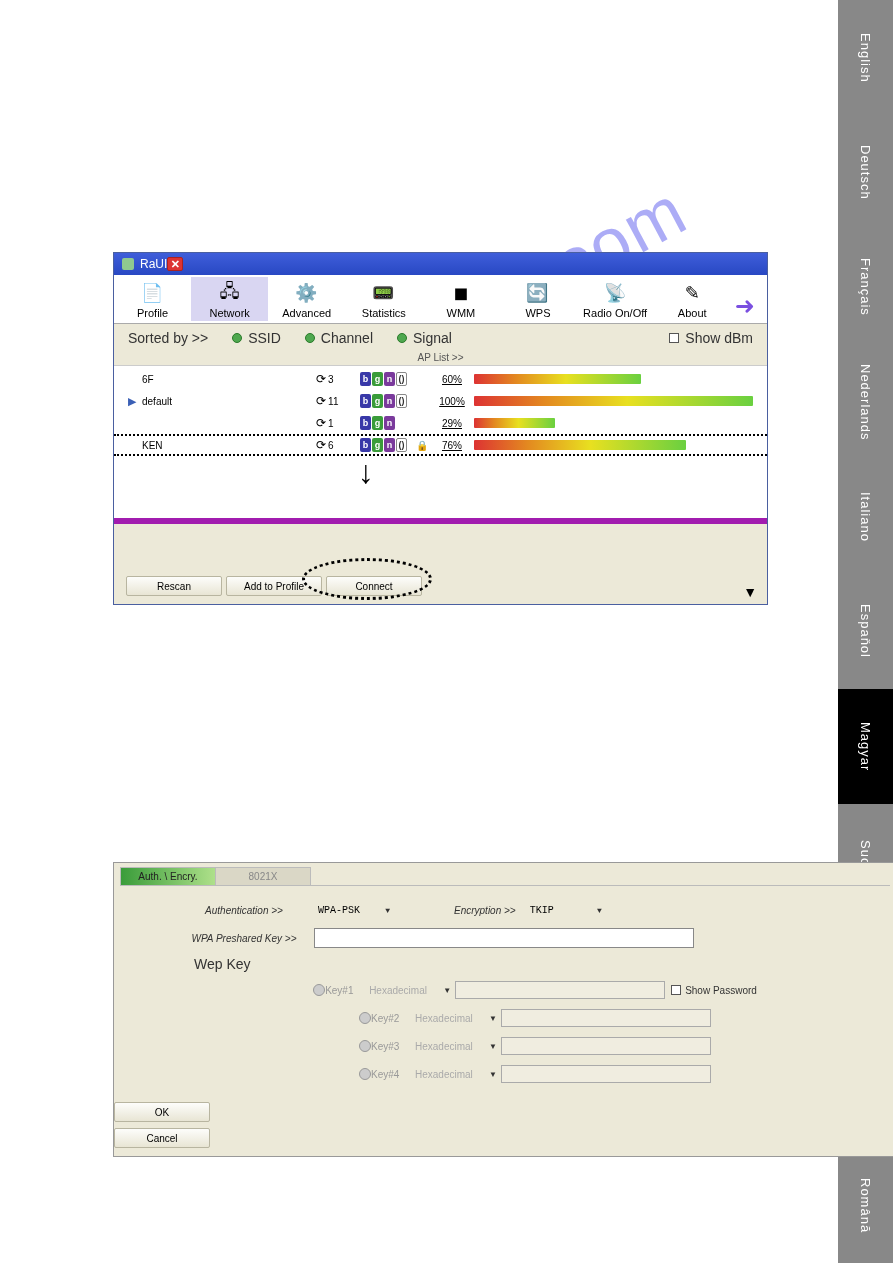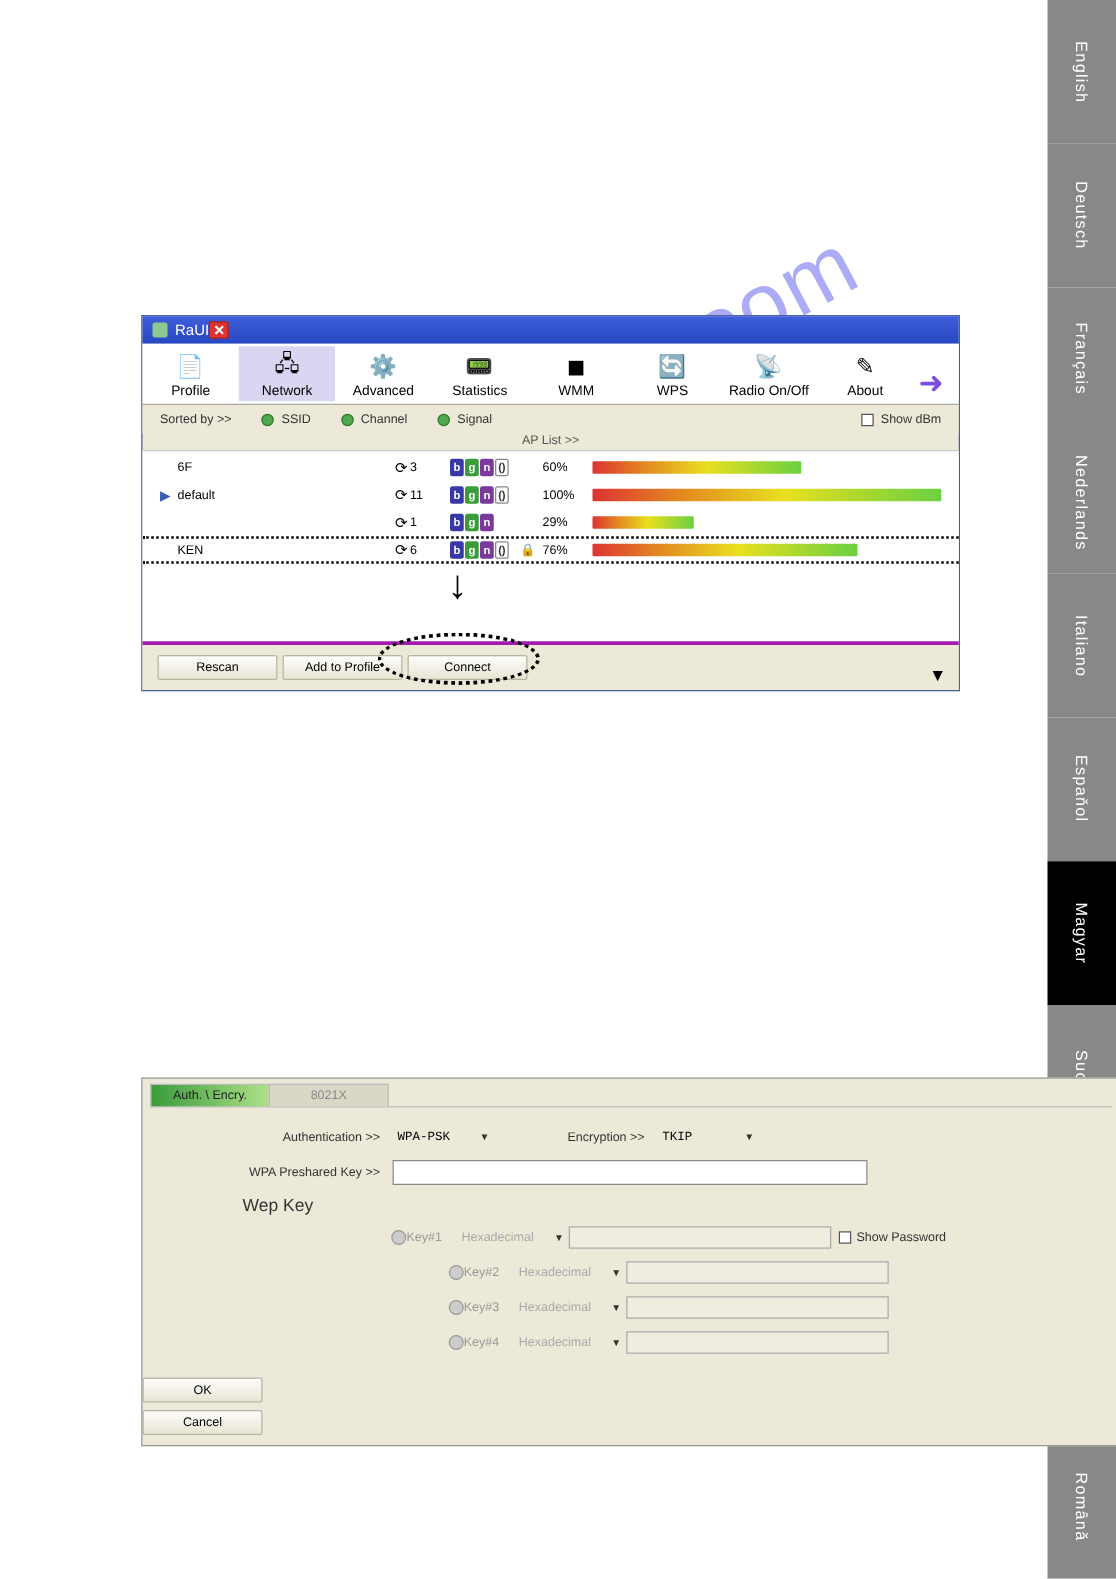--- a/index.html
+++ b/index.html
@@ -102,36 +102,36 @@
     width: 30px; height: 30px; margin-left: auto; margin-right: 8px;
     display: flex; align-items: center; justify-content: center;
     color: #7a4fe0; font-size: 24px;
   }
 
   .sort-bar {
     display: flex;
     align-items: center;
     padding: 6px 14px;
     gap: 24px;
-    font-size: 10px;
+    font-size: 14px;
     color: #333;
     background: #ece9d8;
   }
   .sort-opt { display: flex; align-items: center; gap: 6px; }
   .radio { width: 10px; height: 10px; border-radius: 50%; background: #4fa84f; border: 1px solid #2a7a2a; }
   .chk { width: 10px; height: 10px; border: 1px solid #555; background: #fff; }
   .sort-spacer { flex: 1; }
   .ap-list-hdr {
     text-align: center;
     font-size: 10px;
     color: #555;
     padding: 0 0 2px;
   }
 
-  .ap-list { background: #fff; border-top: 1px solid #ccc; border-bottom: 3px solid #a21caf; padding: 2px 0 6px; }
+  .ap-list { background: #fff; border-top: 1px solid #ccc; border-bottom: 6px solid #a21caf; padding: 2px 0 6px; }
   .ap-row {
     display: flex;
     align-items: center;
     height: 22px;
     padding: 0 14px;
     gap: 4px;
   }
   .ap-sel { width: 10px; color: #3a5fb5; }
   .ap-name { width: 170px; font-size: 10px; }
   .ap-ch { width: 40px; display: flex; align-items: center; gap: 2px; font-size: 10px; }
@@ -140,21 +140,21 @@
   .mode-badge {
     width: 11px; height: 14px; border-radius: 2px;
     display: flex; align-items: center; justify-content: center;
     font-size: 9px; color: #fff; font-weight: bold;
   }
   .mb-b { background: #3838a8; }
   .mb-g { background: #3a9c3a; }
   .mb-n { background: #7a3a9c; }
   .mb-s { background: #fff; color: #333; border: 1px solid #888; }
   .ap-lock { width: 14px; font-size: 10px; color: #333; }
-  .ap-pct { width: 36px; font-size: 10px; text-align: left; }
+  .ap-pct { width: 36px; font-size: 10px; text-align: center; text-decoration: underline; }
   .ap-sig { flex: 1; height: 10px; position: relative; }
   .sig-bar {
     position: absolute; left: 0; top: 0; height: 100%;
     background: linear-gradient(90deg, #d33 0%, #e38820 25%, #e8e020 55%, #6ad040 100%);
     border-radius: 1px;
   }
   .ap-row.ken {
     border-top: 2px dotted #000;
     border-bottom: 2px dotted #000;
   }
@@ -163,20 +163,21 @@
     position: absolute; left: 244px; top: -2px;
     font-size: 32px; color: #000;
   }
 
   .btn-bar {
     display: flex;
     padding: 8px 12px;
     gap: 4px;
     background: #ece9d8;
     position: relative;
+    margin-top: 44px;
   }
   .win-btn {
     width: 96px; height: 20px;
     background: linear-gradient(#fdfdfb, #e8e5d4);
     border: 1px solid #b8b5a0;
     font-size: 10px;
     display: flex; align-items: center; justify-content: center;
     border-radius: 2px;
   }
   .connect-circle {
@@ -216,21 +217,21 @@
     border: 1px solid #bbb;
     border-bottom: none;
     margin-right: -1px;
   }
   .auth-tab.active {
     background: linear-gradient(90deg, #3a9c3a, #aee08a);
     color: #222;
   }
   .auth-body { padding: 10px 20px 4px 70px; }
   .auth-row { display: flex; align-items: center; height: 28px; gap: 10px; font-size: 10px; }
-  .a-lbl { width: 120px; text-align: right; color: #333; }
+  .a-lbl { width: 120px; text-align: center; color: #333; font-style: italic; }
   .a-select {
     width: 80px; height: 16px;
     display: flex; align-items: center; justify-content: space-between;
     padding: 0 4px;
     font-size: 10px;
     font-family: Liberation Mono, monospace;
   }
   .a-tri { font-size: 8px; color: #333; }
   .a-gap { width: 40px; }
   .a-input {

